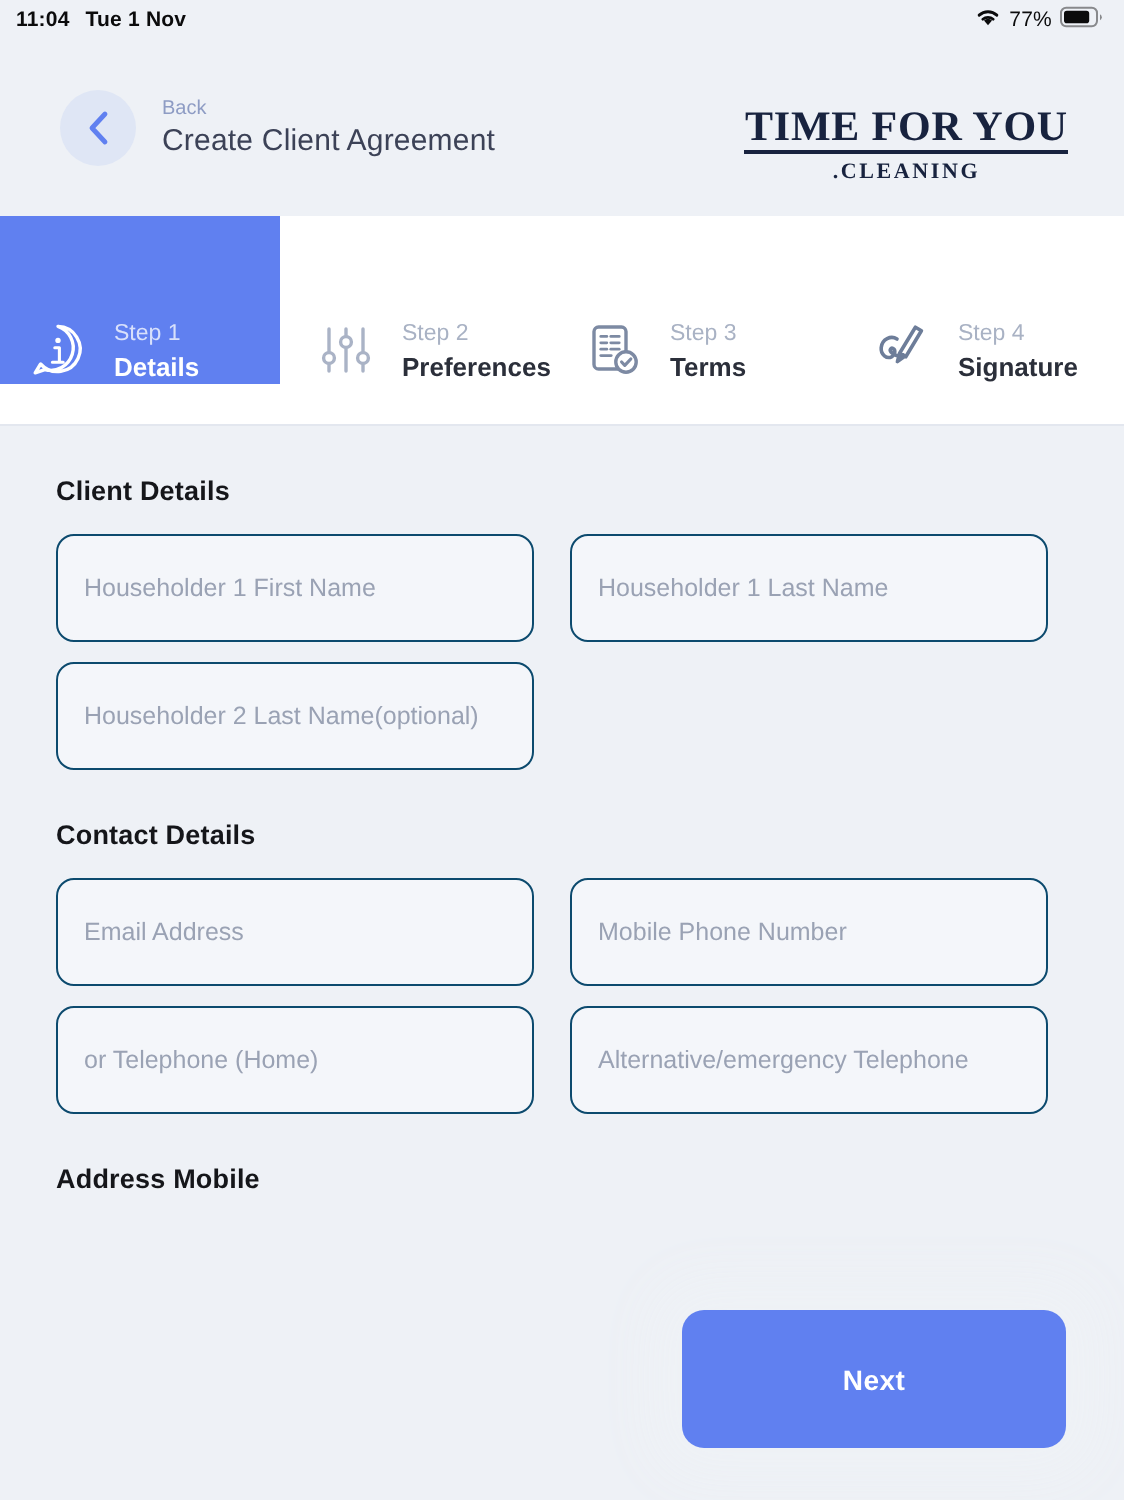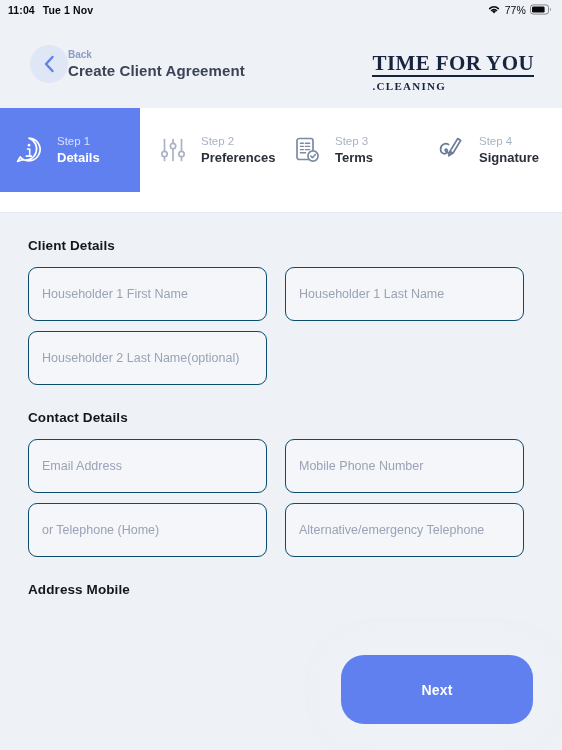--- a/index.html
+++ b/index.html
@@ -75,41 +75,41 @@
     width: 38px;
     height: 38px;
     border-radius: 50%;
     background: #dfe6f5;
     display: flex;
     align-items: center;
     justify-content: center;
     flex: none;
   }
   .back-text {
+    margin-left: 13px;
     line-height: 1.15;
-    font-weight: bold;
   }
   .back-label {
     font-size: 10px;
     color: #8e9cc4;
     display: block;
     margin-bottom: 1px;
   }
   .page-title {
     font-size: 15px;
     color: #3c4257;
     display: block;
     letter-spacing: 0.1px;
   }
 
   .logo-block {
     position: absolute;
     right: 28px;
     top: 32px;
-    text-align: left;
+    text-align: center;
     font-family: "Liberation Serif", serif;
     color: #18233f;
   }
   .logo-main {
     font-size: 21px;
     font-weight: bold;
     letter-spacing: 0.4px;
     border-bottom: 2px solid #18233f;
     padding-bottom: 1px;
     display: block;
@@ -128,21 +128,21 @@
     position: absolute;
     top: 108px; left: 0;
     width: 562px;
     height: 105px;
     background: #ffffff;
     display: flex;
     border-bottom: 1px solid #e3e7ef;
   }
   .step {
     display: flex;
-    align-items: center;
+    align-items: flex-end;
     height: 84px;
     cursor: pointer;
   }
   .step-1 { width: 140px; background: #6080f0; padding-left: 12px; }
   .step-2 { width: 140px; padding-left: 16px; }
   .step-3 { width: 142px; padding-left: 10px; }
   .step-4 { width: 140px; padding-left: 12px; }
 
   .step-icon {
     width: 34px;
@@ -218,21 +218,21 @@
   }
 
   
   .next-button {
     position: absolute;
     left: 341px;
     top: 655px;
     width: 192px;
     height: 69px;
     border: none;
-    border-radius: 23px;
+    border-radius: 11px;
     background: #6080f0;
     color: #ffffff;
     font-family: "Liberation Sans", sans-serif;
     font-size: 14px;
     font-weight: bold;
     letter-spacing: 0.2px;
     cursor: pointer;
     box-shadow: 0 0 26px 14px rgba(238,241,246,0.95);
   }
 </style>

